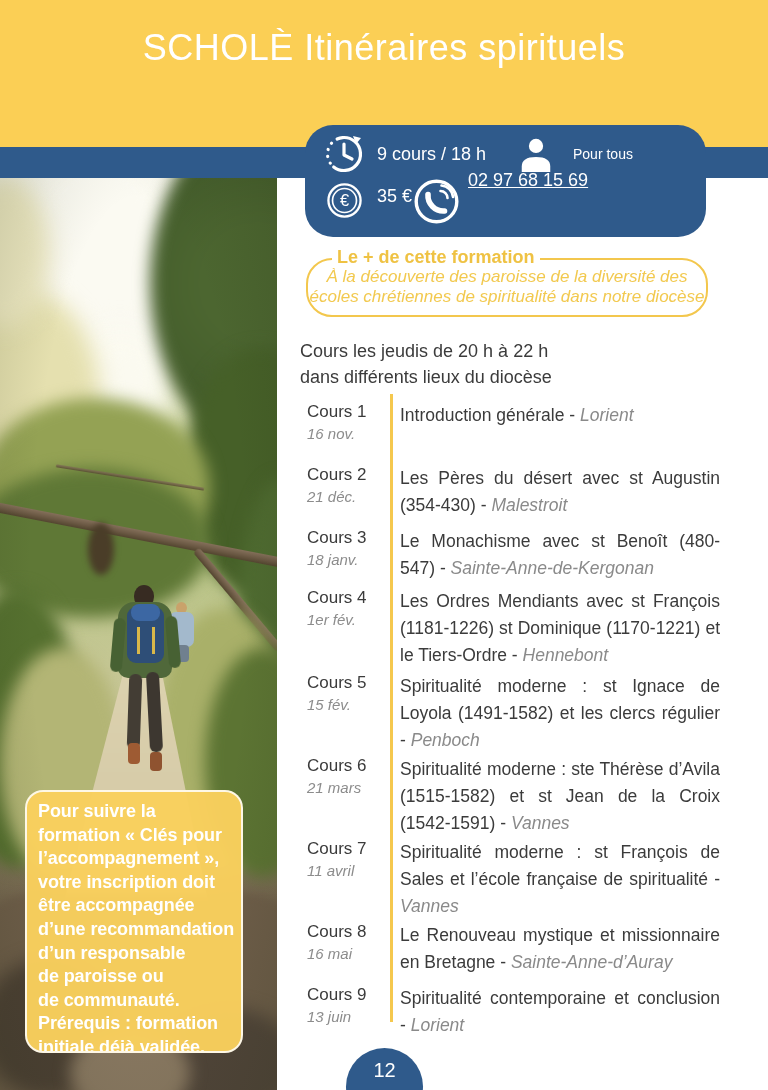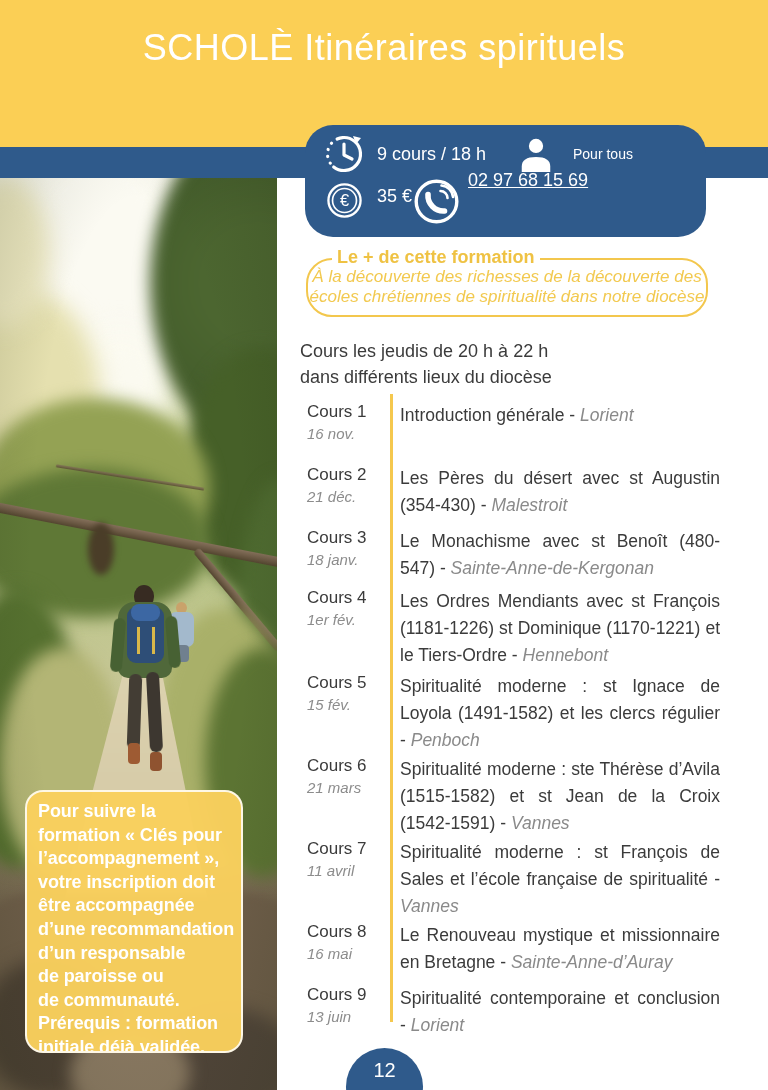--- a/index.html
+++ b/index.html
@@ -191,21 +191,21 @@
         <path d="M27.5 13 a 7 7 0 0 1 7 7" fill="none" stroke="#fff" stroke-width="2.6" stroke-linecap="round"></path>
         <path d="M28.5 7.5 a 12.5 12.5 0 0 1 11.5 11.5" fill="none" stroke="#fff" stroke-width="2.6" stroke-linecap="round"></path>
       </svg>
     </span>
     <span class="txt ic-phone">02 97 68 15 69</span>
   </div>
 
   <div class="plus-box">
     <div class="plus-label">Le + de cette formation</div>
     <div class="plus-text">
-      <div>À la découverte des richesses de la découverte des</div>
+      <div>À la découverte des paroisse de la diversité des</div>
       <div>écoles chrétiennes de spiritualité dans notre diocèse</div>
     </div>
   </div>
 
   <div class="schedule">
     <div>Cours les jeudis de 20 h à 22 h</div>
     <div>dans différents lieux du diocèse</div>
   </div>
 
   <div class="course-list">

